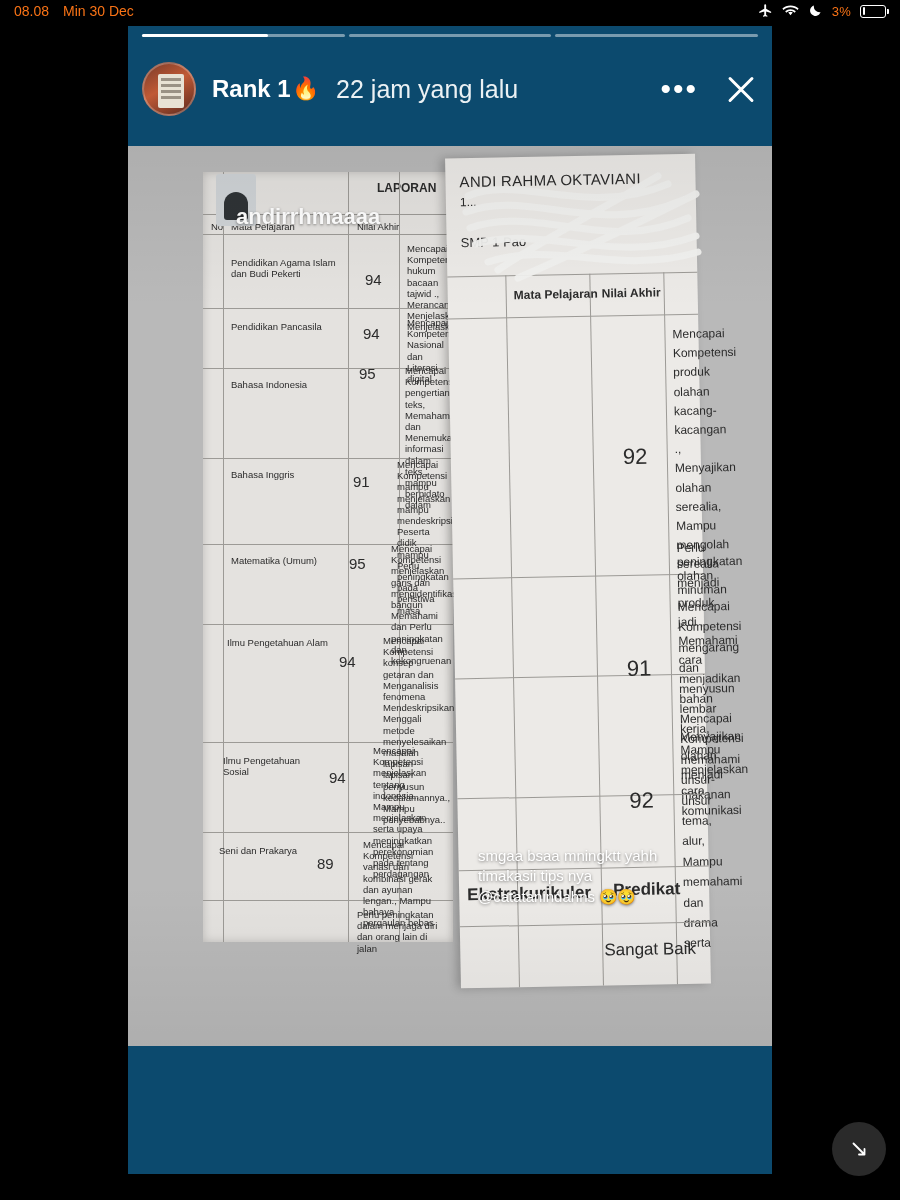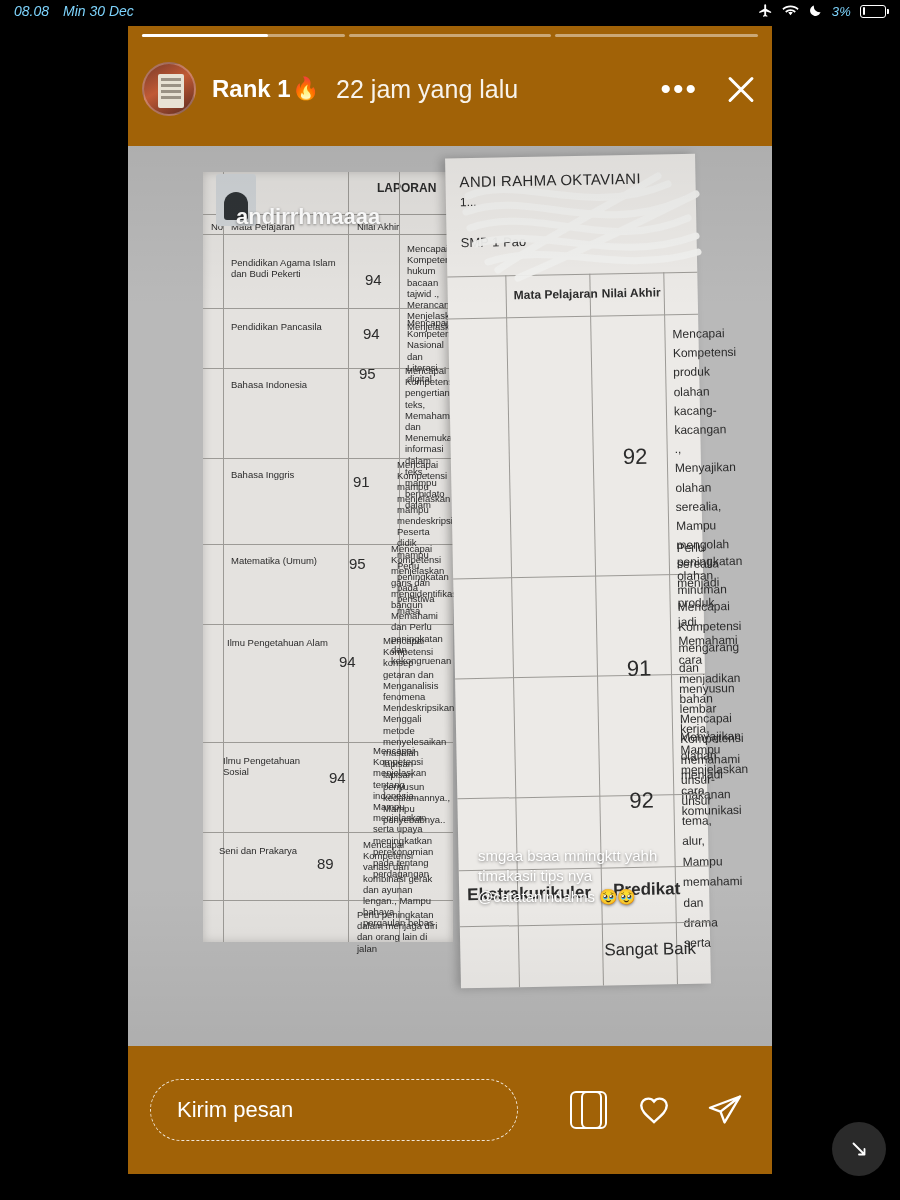--- a/index.html
+++ b/index.html
@@ -6,21 +6,21 @@
   html, body {
     width: 900px; height: 1200px;
     background: #000;
     font-family: "Liberation Sans", sans-serif;
     overflow: hidden;
   }
 
   
   .statusbar {
     position: absolute; top: 0; left: 0; width: 900px; height: 22px;
-    display: flex; align-items: center; color: #7dd3fc; font-size: 14px; font-style: italic;
+    display: flex; align-items: center; color: #f97316; font-size: 14px;
   }
   .statusbar .left { display: flex; align-items: center; gap: 14px; padding-left: 14px; }
   .statusbar .right { margin-left: auto; display: flex; align-items: center; gap: 9px; padding-right: 14px; }
   .sb-time { font-size: 14px; }
   .sb-date { font-size: 14px; }
   .sb-pct { font-size: 13px; letter-spacing: .2px; }
   .ic { display: inline-block; line-height: 1; }
   .batt {
     width: 26px; height: 13px; border: 1.6px solid #fff; border-radius: 3px;
     position: relative; display: inline-block;
@@ -30,21 +30,21 @@
     width: 2.5px; height: 5px; background: #fff; border-radius: 0 1px 1px 0;
   }
   .batt .fill {
     position: absolute; left: 1.5px; top: 1.5px; bottom: 1.5px; width: 2px;
     background: #fff; border-radius: 1px;
   }
 
   
   .story {
     position: absolute; left: 128px; top: 26px; width: 644px; height: 1148px;
-    background: #a16207; overflow: hidden;
+    background: #0c4a6e; overflow: hidden;
   }
   .progress-row {
     position: absolute; top: 8px; left: 14px; right: 14px; height: 3px;
     display: flex; gap: 4px;
   }
   .progress-row .seg { flex: 1; height: 3px; background: rgba(255,255,255,.45); border-radius: 2px; }
   .progress-row .seg .done { height: 3px; background: #fff; border-radius: 2px; }
 
   .story-head {
     position: absolute; top: 28px; left: 0; right: 0; height: 70px;
@@ -332,37 +332,19 @@
     </svg>
 
     <div class="tag-sticker"></div>
     <div class="tag-username">andirrhmaaaa</div>
 
     <div class="caption">smgaa bsaa mningktt yahh timakasii tips nya @catatanindahns 🥹🥹</div>
 
     <div class="media-fade"></div>
   </div>
 
-  <div class="footer">
-    <div class="msgbox">
-      <span>Kirim pesan</span>
-    </div>
-    <div class="foot-icons">
-      <div class="ic-share-dm"></div>
-      <div class="heart">
-        <svg width="36" height="34" viewBox="0 0 24 24">
-            <path d="M12 20.5l-1.3-1.2C6.1 15.3 3 12.5 3 8.9 3 6.1 5.2 4 8 4c1.6 0 3.1.8 4 2 0.9-1.2 2.4-2 4-2 2.8 0 5 2.1 5 4.9 0 3.6-3.1 6.4-7.7 10.4L12 20.5z" fill="none" stroke="#fff" stroke-width="1.7"></path>
-          </svg>
-      </div>
-      <div class="plane">
-        <svg width="38" height="36" viewBox="0 0 24 24">
-            <path d="M22 3L2 10.5l7 2.6L22 3zM9 13.1l2.7 7.2L22 3 9 13.1z" fill="none" stroke="#fff" stroke-width="1.6" stroke-linejoin="round"></path>
-          </svg>
-      </div>
-    </div>
-  </div>
 </div>
 
 <div class="fab">
   <svg width="22" height="22" viewBox="0 0 24 24">
       <path d="M6 6l12 12M18 12v6h-6" fill="none" stroke="#fff" stroke-width="2" stroke-linecap="round" stroke-linejoin="round"></path>
     </svg>
 </div>
 
 </body></html>

